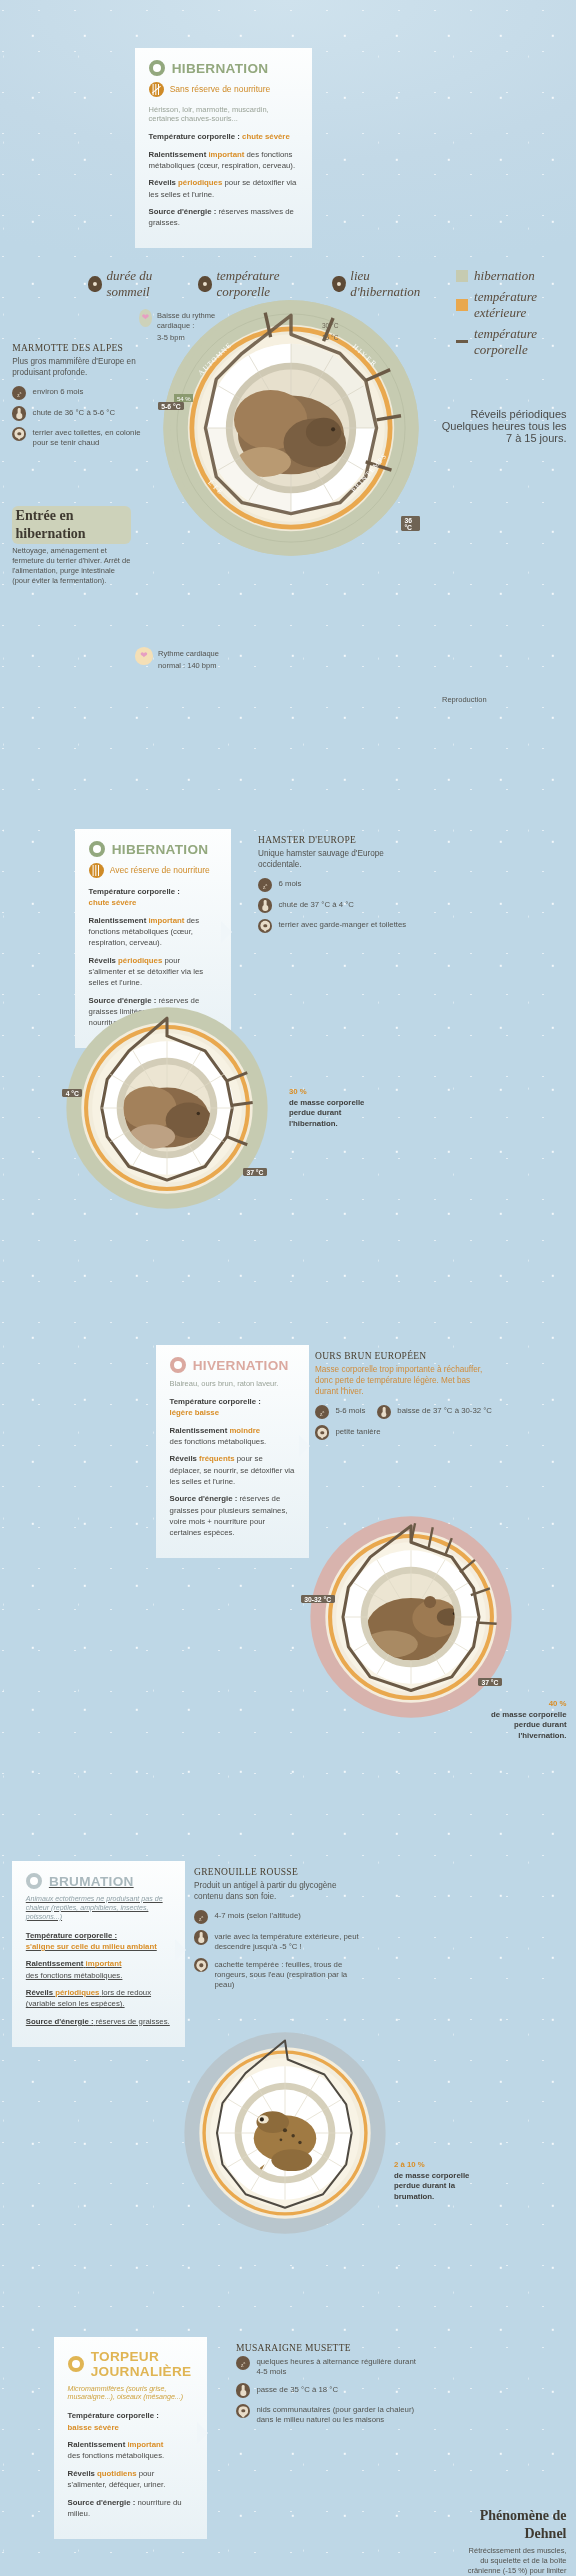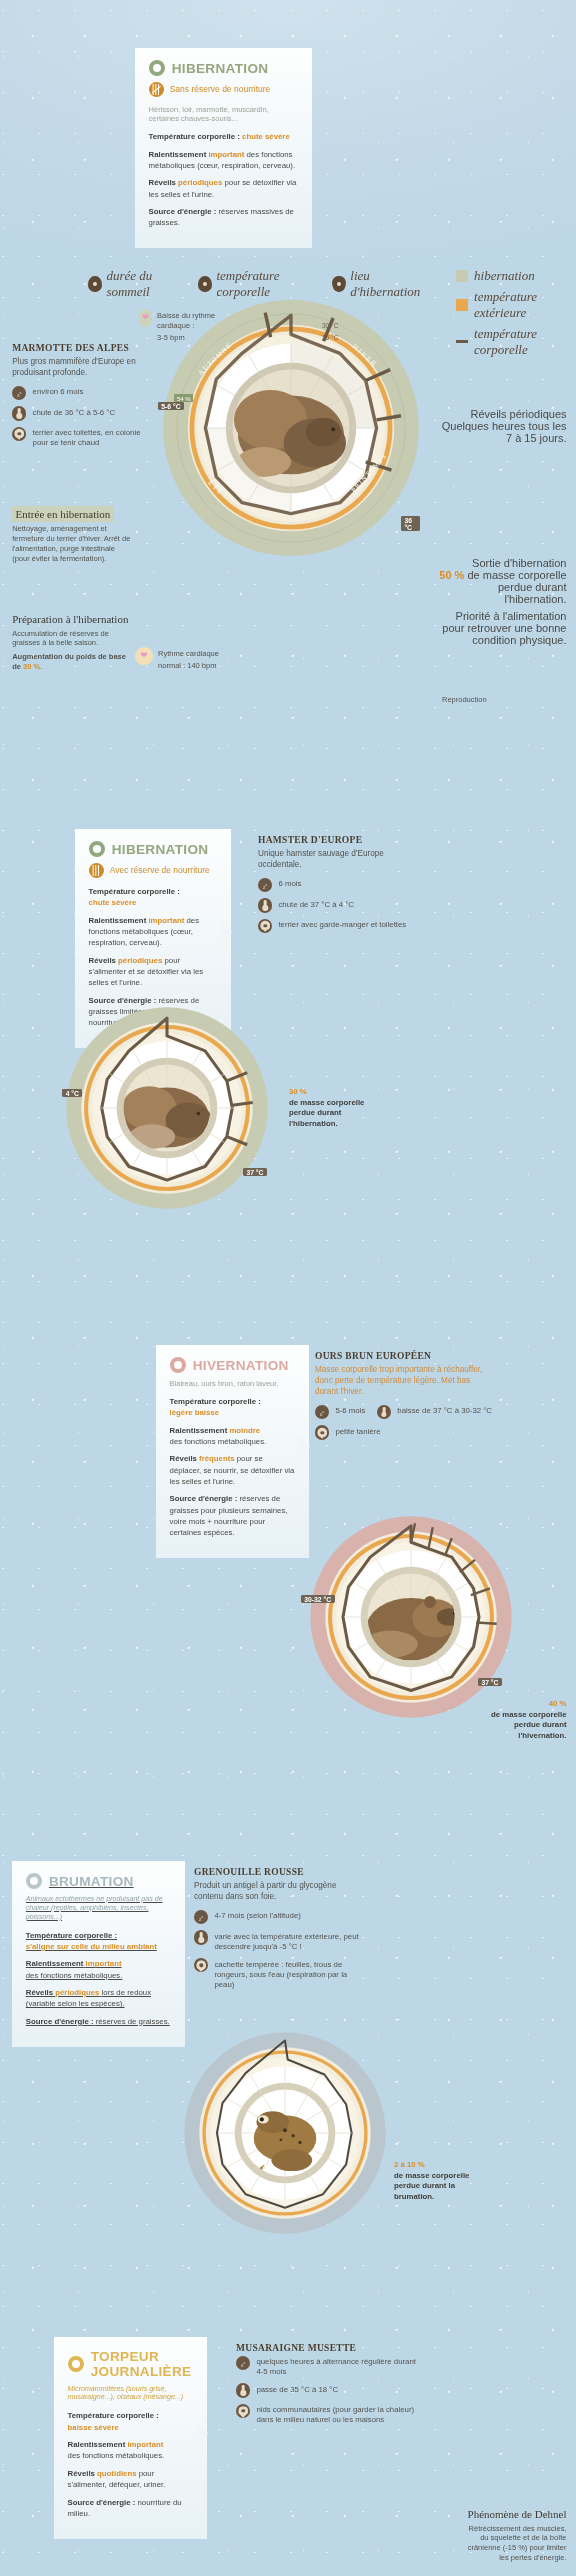--- a/index.html
+++ b/index.html
@@ -115,34 +115,34 @@
   .legend-right .li2 { display:flex; align-items:center; gap:6.1px;}
   .sw { width:12.2px;height:12.2px; flex:0 0 auto;}
   .sw.hib { background:#c6cbb1; }
   .sw.ext { background:#e9a84e; }
   .sw.cor { width:12.2px;height:2.7px;background:#6b5a46;}
 
   
   .dial-wrap { position:relative; }
   .dial { display:block; }
   .callout { position:absolute; font-size:7.5px; line-height:1.32; }
-  .callout .ct { font-family:"Liberation Serif", serif; font-weight:normal; font-size:11px;
-    color:#3f3a31; }
+  .callout .ct { font-family:"Liberation Serif", serif; font-weight:bold; font-size:14px;
+    color:#3f3a31;border-radius:6px; }
   .callout .ct.chip { background:#cdd2ba; padding:0.7px 3.4px; display:inline-block; }
   .callout .cb { color:#53534f; margin-top:2px;}
   .left-col  { position:absolute; width:136px; }
   .right-col { position:absolute; width:129px; text-align:right;}
 
   .heart {
     width:17.7px;height:17.7px;border-radius:50%;background:#cdd2ba;
     display:flex;align-items:center;justify-content:center;color:#e79ec2;font-size:8.8px;
   }
   .heart.cream { background:#f4dfb6; }
 
-  h3.sec-title { font-family:"Liberation Serif", serif; font-weight:bold; font-size:9.5px;
+  h3.sec-title { font-family:"Liberation Serif", serif; font-weight:normal; font-size:9.5px;
     color:#4a3f2f; letter-spacing:0.3px; margin-bottom:2.7px; }
   .sec-sub { font-size:8.2px; line-height:1.35; color:#53534f; margin-bottom:8.2px;}
 
   .pct-note { font-size:7.8px; line-height:1.35; }
   .pct-note .big { color:#d98e27; font-weight:bold; }
   .pct-note b { color:#3e3e3c; }
 
   .tempchip { font-size:6.8px; color:#fff; background:#6f6354; padding:0.7px 3.4px;
     border-radius:1.4px; display:inline-block; font-weight:bold;}
 
@@ -264,25 +264,20 @@
         <div class="ic pin"></div>
         <div class="tx">terrier avec toilettes, en colonie pour se tenir chaud</div>
       </div>
     </div>
 
     <div class="callout" style="left:12.2px;top:506px;width:119px;">
       <div class="ct chip">Entrée en hibernation</div>
       <div class="cb">Nettoyage, aménagement et fermeture du terrier d'hiver. Arrêt de l'alimentation, purge intestinale (pour éviter la fermentation).</div>
     </div>
 
-    <div class="callout" style="left:12.2px;top:612px;width:122px;">
-      <div class="ct">Préparation à l'hibernation</div>
-      <div class="cb">Accumulation de réserves de graisses à la belle saison.</div>
-      <div class="cb" style="margin-top:4.1px;"><b>Augmentation du poids de base de </b><b class="hl">30 %.</b></div>
-    </div>
 
     <div class="callout" style="left:139px;top:309px;width:88px;display:flex;gap:5.4px;">
       <div class="heart">❤</div>
       <div>
         <div class="cb">Baisse du rythme cardiaque :</div>
         <div class="cb">3-5 bpm</div>
       </div>
     </div>
 
     <div class="callout" style="left:135px;top:647px;width:95px;display:flex;gap:5.4px;">
@@ -293,25 +288,20 @@
       </div>
     </div>
 
     <div class="callout" style="left:442px;top:693px;">
       <div class="cb">Reproduction</div>
     </div>
 
     <div class="right-col" style="right:9.5px;top:408px;">
       <div class="ct">Réveils périodiques</div>
       <div class="cb">Quelques heures tous les 7 à 15 jours.</div>
-    </div>
-    <div class="right-col" style="right:9.5px;top:557px;">
-      <div class="ct chip">Sortie d'hibernation</div>
-      <div class="cb"><b class="hl">50 %</b><span> de masse corporelle perdue durant l'hibernation.</span></div>
-      <div class="cb" style="margin-top:5.4px;">Priorité à l'alimentation pour retrouver une bonne condition physique.</div>
     </div>
 
     <div class="dial-wrap" style="position:absolute;left:162px;top:299px;width:258px;height:258px;">
       <svg class="dial" viewBox="0 0 380 380" width="258" height="258">
         <defs>
               <clipPath id="mclip">
                 <circle cx="190" cy="190" r="86"></circle>
               </clipPath>
             </defs>
         <circle cx="190" cy="190" r="188" fill="#c6cbb1"></circle>

